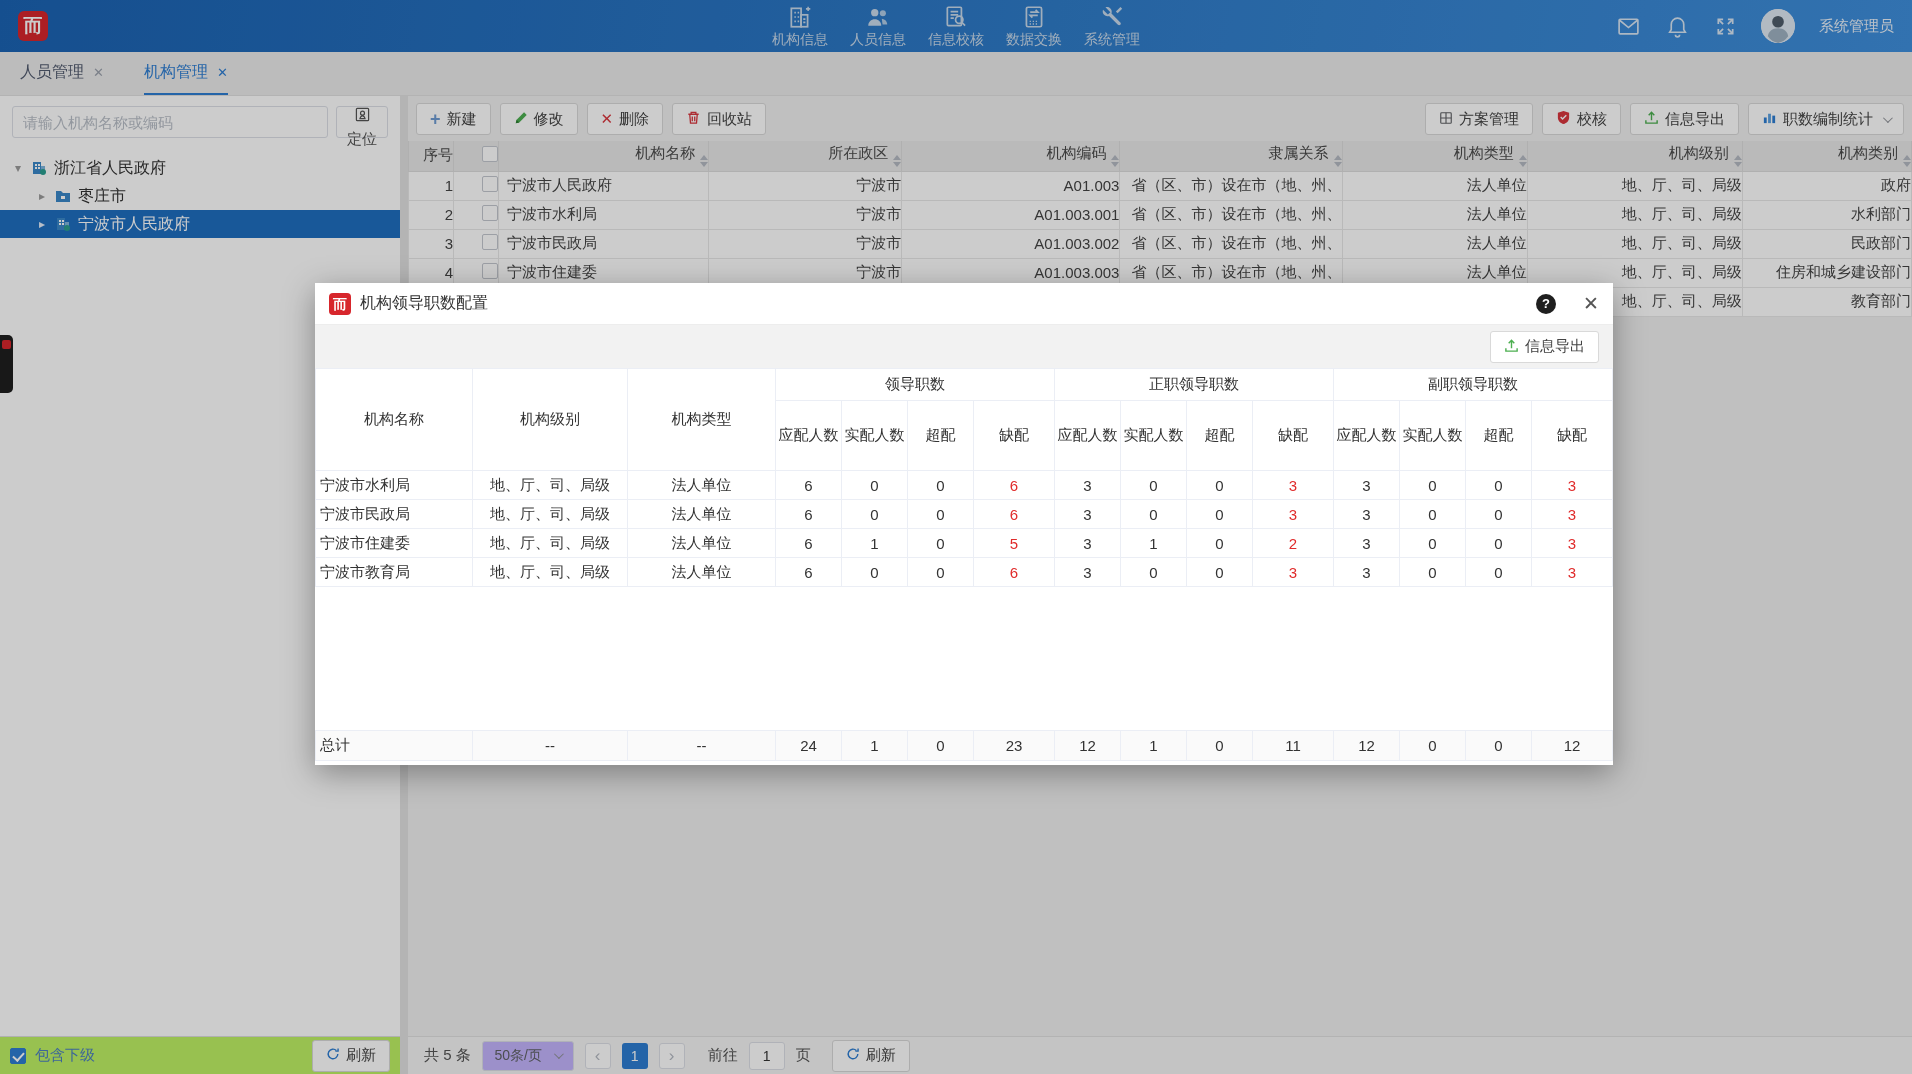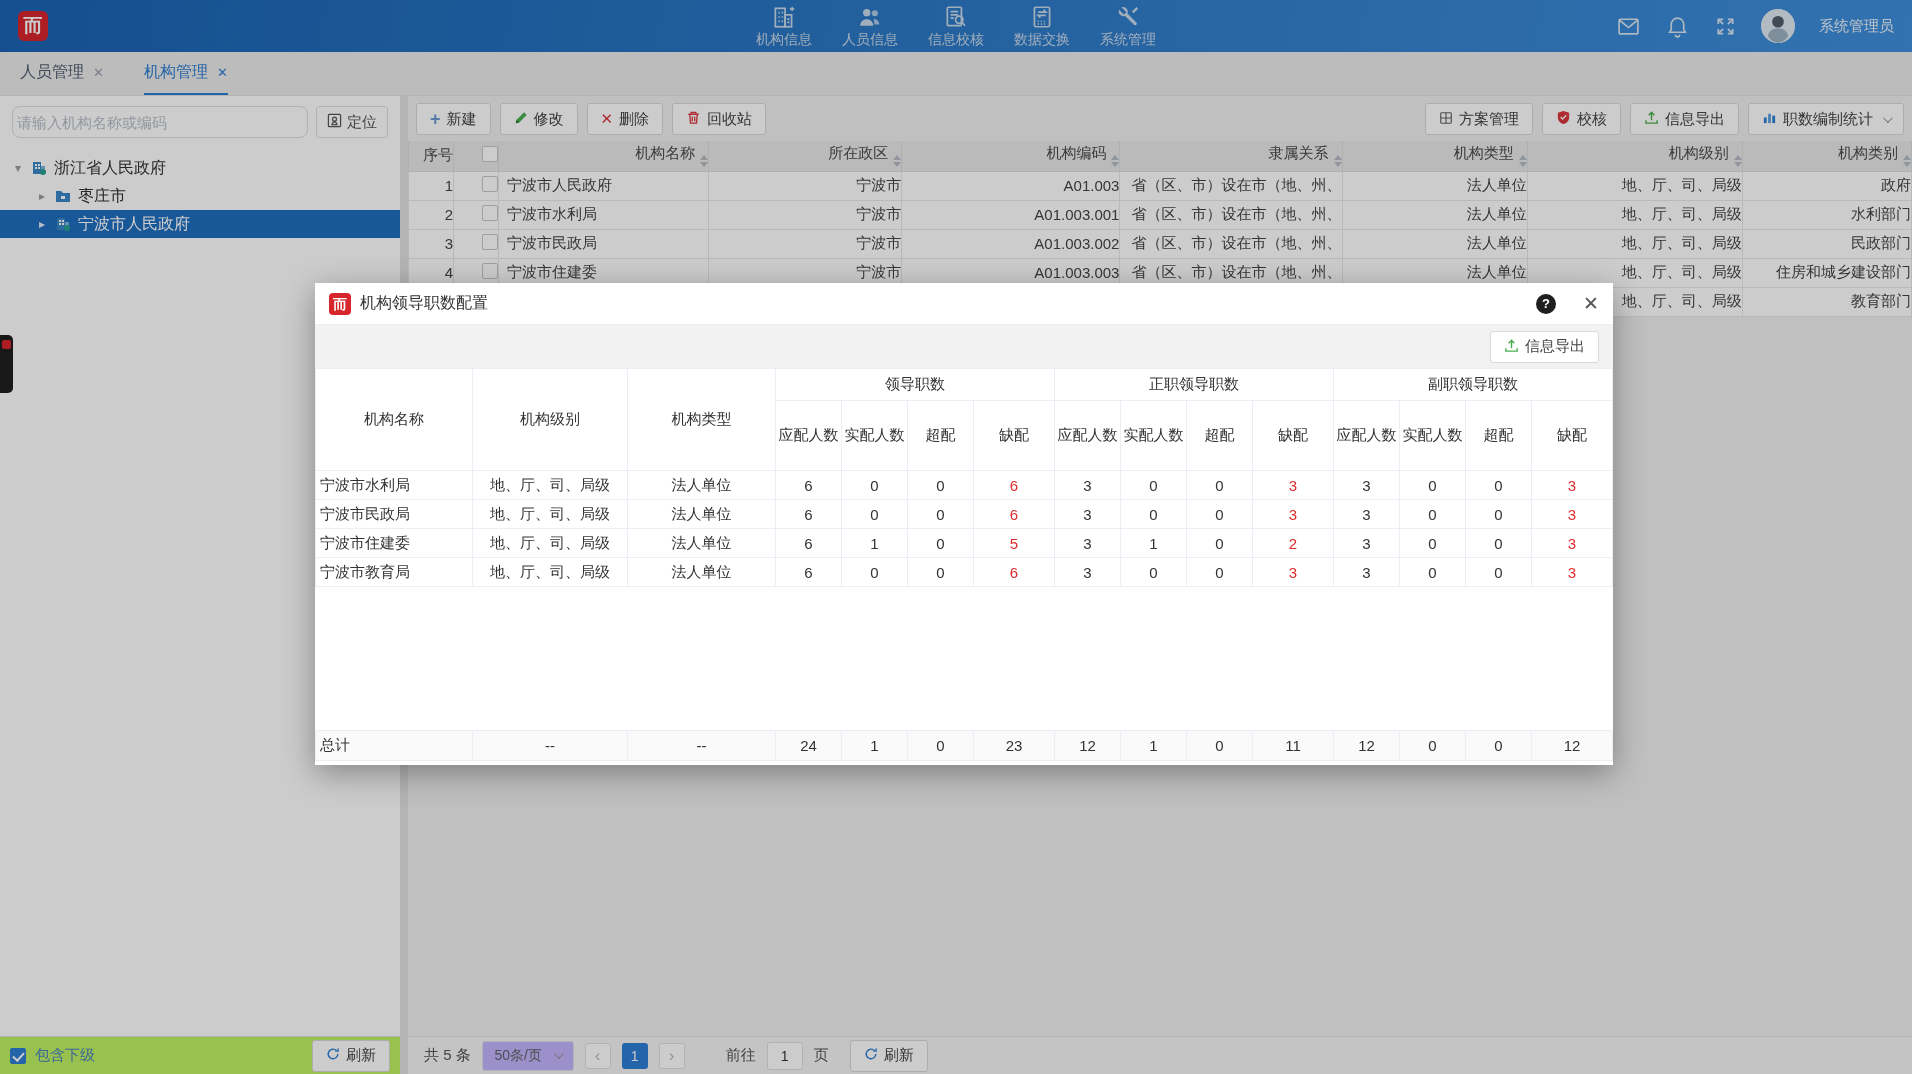--- a/index.html
+++ b/index.html
@@ -18,21 +18,21 @@
     display:flex; align-items:center; padding:0 18px; position:relative; z-index:1;
   }
   .logo {
     width:30px; height:30px; background:#d7262c; border-radius:6px;
     color:#fff; font-weight:bold; font-size:19px; line-height:30px; text-align:center;
     margin-right:12px; flex:0 0 auto;
   }
   .app-title { color:#fff; font-size:25px; font-weight:bold; letter-spacing:2px; }
   .top-nav {
     position:absolute; left:50%; top:0; transform:translateX(-50%);
-    height:52px; display:flex; align-items:flex-end; gap:30px; padding-bottom:3px;
+    height:52px; display:flex; align-items:flex-end; gap:22px; padding-bottom:3px;
   }
   .nav-item { display:flex; flex-direction:column; align-items:center; gap:1px; color:#c9daeb; cursor:pointer; }
   .nav-ic { height:26px; display:flex; align-items:flex-end; }
   .nav-lb { font-size:14px; }
   .top-right { margin-left:auto; display:flex; align-items:center; gap:24px; color:#d9e6f4; }
   .tr-ic { display:flex; align-items:center; }
   .avatar { width:34px; height:34px; border-radius:50%; overflow:hidden; background:#dfe9f3; }
   .user-name { color:#eaf2fb; font-size:15px; }
 
   
@@ -43,27 +43,27 @@
   .tab { display:flex; align-items:center; gap:9px; font-size:16px; color:#515a6e; border-bottom:2px solid transparent; cursor:pointer; }
   .tab .x { font-size:13px; color:#9aa0ab; }
   .tab.active { color:#2d7dd2; border-bottom-color:#2d7dd2; }
   .tab.active .x { color:#2d7dd2; }
 
   
   .body { flex:1; display:flex; min-height:0; }
   .sidebar { width:400px; flex:0 0 400px; background:#fff; display:flex; flex-direction:column; }
   .search-row { display:flex; gap:8px; padding:10px 12px 8px 12px; }
   .search-input {
-    flex:1; height:32px; border:1px solid #dcdfe6; border-radius:8px; background:#fff;
-    padding:0 4px; font-size:15px; color:#1d4ed8; font-family:inherit; outline:none;
+    flex:1; height:32px; border:1px solid #dcdfe6; border-radius:3px; background:#fff;
+    padding:0 10px; font-size:15px; color:#1d4ed8; font-family:inherit; outline:none;
   }
   .search-input::placeholder { color:#b8bec7; }
   .locate-btn {
     height:32px; padding:0 10px; border:1px solid #dcdfe6; border-radius:3px; background:#fff;
-    font-size:15px; color:#555; display:flex; align-items:center; gap:5px; cursor:pointer;
+    font-size:15px; color:#555; display:flex; align-items:center; gap:5px; cursor:pointer;flex-direction:column;
   }
   .panel-tabs { display:flex; background:#e9e9e9; height:38px; flex:0 0 38px; margin-top:4px; }
   .panel-tab { width:100px; text-align:center; line-height:38px; font-size:16px; color:#666; cursor:pointer; border-right:1px solid #dedede; }
   .panel-tab.active { background:#fff; color:#2d7dd2; }
   .tree { flex:1; padding-top:8px; overflow:hidden; font-size:16px; color:#333; }
   .tree-item { height:28px; display:flex; align-items:center; gap:7px; cursor:pointer; white-space:nowrap; }
   .tree-item .caret { color:#9b9b9b; font-size:12px; width:12px; text-align:center; }
   .tree-item.selected { background:#1f6fc0; color:#fff; }
   .tree-item.selected .caret { color:#e5eefa; }
   .tree-ic { display:flex; align-items:center; }
@@ -488,21 +488,21 @@
 
       <div class="pagination-bar">
         <span>共 5 条</span>
         <span class="page-size">
           <span>50条/页</span>
           <span class="chev"></span>
         </span>
         <span class="pg-btn">‹</span>
         <span class="pg-num">1</span>
         <span class="pg-btn">›</span>
-        <span style="margin-left:30px">前往</span>
+        <span style="margin-left:12px">前往</span>
         <input class="goto-input" value="1" style="">
         <span>页</span>
         <button class="btn" style="margin-left:10px">
           <span><svg width="14" height="14" viewBox="0 0 16 16" fill="none" stroke="#2d7dd2" stroke-width="1.6">
                 <path d="M13.5 8a5.5 5.5 0 1 1-1.7-4"></path>
                 <path d="M13.8 1.6v3.1h-3.1"></path>
               </svg></span>
           <span>刷新</span>
         </button>
       </div>

